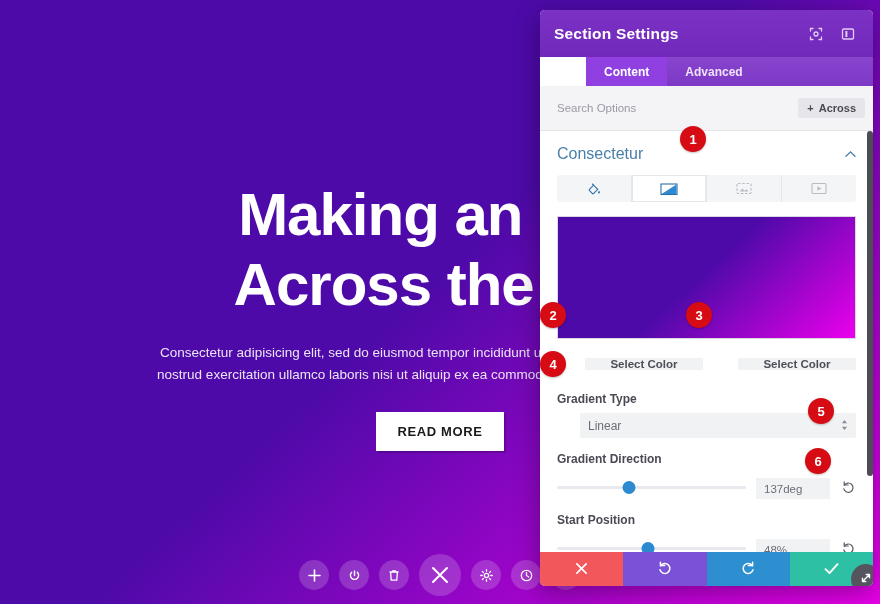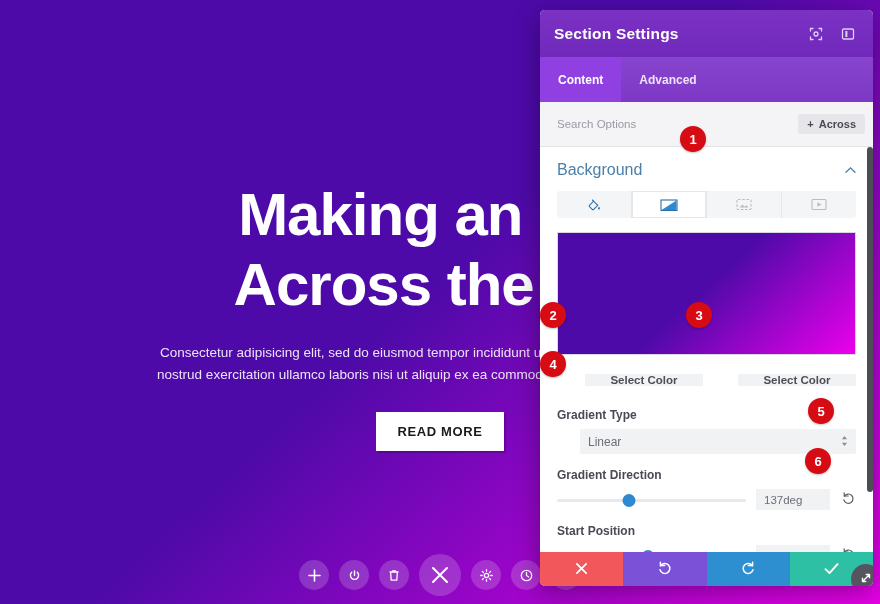--- a/index.html
+++ b/index.html
@@ -91,23 +91,24 @@
   }
   .hdr-icon {
     width: 22px; height: 22px; margin-left: 10px;
     display: flex; align-items: center; justify-content: center;
     color: #e3cdf5; cursor: pointer;
   }
 
   #tabs {
     background: #7b3fc7;
     background: linear-gradient(180deg,#8744cd 0%, #7d39c5 100%);
-    height: 45px;
+    height: 29px;
     display: flex; align-items: stretch;
     flex: 0 0 auto;
+    margin-left: 46px;
   }
   .tab {
     padding: 0 18px;
     display: flex; align-items: center;
     color: #f0e2fb; font-size: 12px; font-weight: bold;
     cursor: pointer;
   }
   .tab.active { background: #9040e0; color: #ffffff; }
 
   #searchbar {
@@ -197,22 +198,22 @@
     position: relative;
   }
   .select-wrap { position: relative; padding-left: 23px; }
   .select-arrow {
     position: absolute; right: 8px; top: 50%; transform: translateY(-50%);
     font-size: 9px; color: #8b8b96; pointer-events: none;
     line-height: 9px; text-align: center;
   }
 
   .slider-row {
-    display: flex; align-items: center; gap: 10px;
-    margin-top: 2px;
+    display: flex; gap: 10px;
+    margin-top: 12px;
   }
   .slider {
     position: relative; height: 18px;
     flex: 1 1 auto;
     cursor: pointer;
   }
   .slider .track {
     position: absolute; top: 8px; left: 0; right: 0;
     height: 3px; border-radius: 2px; background: #e8e9ee;
   }
@@ -383,21 +384,21 @@
     <button id="filter-btn">
       <span>+</span>
       <span>Across</span>
     </button>
   </div>
 
   <div id="scroll-area">
     <div id="scroll-inner">
 
       <div class="section-head">
-        <div class="stitle">Background</div>
+        <div class="stitle">Consectetur</div>
         <div class="chev">
           <svg width="11" height="8" viewBox="0 0 11 8">
               <path d="M1 6.2L5.5 1.8 10 6.2" fill="none" stroke="#4a7fa8" stroke-width="1.3" stroke-linecap="round"></path>
             </svg>
         </div>
       </div>
 
       <div id="bg-type">
         <div class="bgtab">
           <span>

